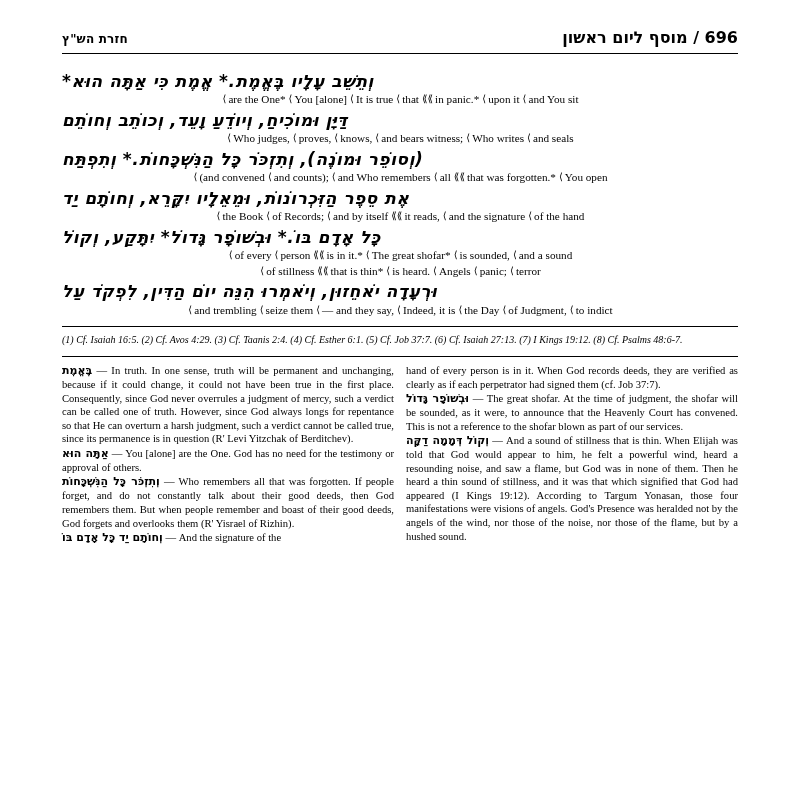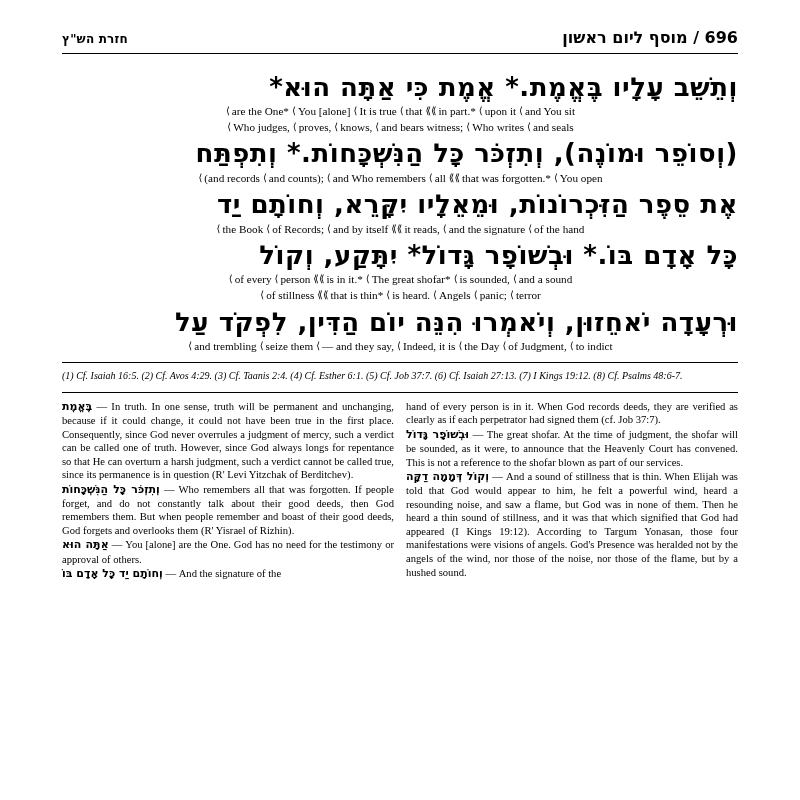--- a/index.html
+++ b/index.html
@@ -43,27 +43,28 @@
     font-size: 16px;
     direction: rtl;
   }
 
   
   .verse-block {
     margin-bottom: 2px;
   }
   .hebrew-line {
     direction: rtl;
-    text-align: right;
+    text-align: left;
     font-family: "DejaVu Sans", sans-serif;
     font-weight: bold;
-    font-size: 26px;
+    font-size: 17px;
     line-height: 1.32;
     letter-spacing: 0.5px;
     white-space: nowrap;
+    font-style: italic;
   }
   .gloss-line {
     display: flex;
     flex-direction: row-reverse;
     justify-content: center;
     align-items: flex-start;
     font-family: "Liberation Serif", serif;
     font-size: 11.2px;
     line-height: 1.12;
     margin-top: 1px;
@@ -142,21 +143,21 @@
         <span class="gloss">
             <span class="chev">⟨</span>
             <span class="gtext">and You sit</span>
           </span>
         <span class="gloss">
             <span class="chev">⟨</span>
             <span class="gtext">upon it</span>
           </span>
         <span class="gloss">
             <span class="chev">⟪⟪</span>
-            <span class="gtext">in part.*</span>
+            <span class="gtext">in panic.*</span>
           </span>
         <span class="gloss">
             <span class="chev">⟨</span>
             <span class="gtext">that</span>
           </span>
         <span class="gloss">
             <span class="chev">⟨</span>
             <span class="gtext">It is true</span>
           </span>
         <span class="gloss">
@@ -164,20 +165,21 @@
             <span class="gtext">You [alone]</span>
           </span>
         <span class="gloss">
             <span class="chev">⟨</span>
             <span class="gtext">are the One*</span>
           </span>
       </div>
     </div>
 
     <div class="verse-block">
+      <div class="hebrew-line">דַּיָּן וּמוֹכִיחַ, וְיוֹדֵעַ וָעֵד, וְכוֹתֵב וְחוֹתֵם</div>
       <div class="gloss-line">
         <span class="gloss">
             <span class="chev">⟨</span>
             <span class="gtext">and seals</span>
           </span>
         <span class="gloss">
             <span class="chev">⟨</span>
             <span class="gtext">Who writes</span>
           </span>
         <span class="gloss">
@@ -217,21 +219,21 @@
         <span class="gloss">
             <span class="chev">⟨</span>
             <span class="gtext">and Who remembers</span>
           </span>
         <span class="gloss">
             <span class="chev">⟨</span>
             <span class="gtext">and counts);</span>
           </span>
         <span class="gloss">
             <span class="chev">⟨</span>
-            <span class="gtext">(and records</span>
+            <span class="gtext">(and convened</span>
           </span>
       </div>
     </div>
 
     <div class="verse-block">
       <div class="hebrew-line">אֶת סֵפֶר הַזִּכְרוֹנוֹת, וּמֵאֵלָיו יִקָּרֵא, וְחוֹתָם יַד</div>
       <div class="gloss-line">
         <span class="gloss">
             <span class="chev">⟨</span>
             <span class="gtext">of the hand</span>
@@ -354,22 +356,22 @@
 
   </div>
 
   <div class="footnote-refs">
     <i>(1) Cf. Isaiah 16:5. (2) Cf. Avos 4:29. (3) Cf. Taanis 2:4. (4) Cf. Esther 6:1. (5) Cf. Job 37:7. (6) Cf. Isaiah 27:13. (7) I Kings 19:12. (8) Cf. Psalms 48:6-7.</i>
   </div>
 
   <div class="commentary">
     <div class="col">
       <p><span class="heb-inline">בֶּאֱמֶת</span><span> — In truth. In one sense, truth will be permanent and unchanging, because if it could change, it could not have been true in the first place. Consequently, since God never overrules a judgment of mercy, such a verdict can be called one of truth. However, since God always longs for repentance so that He can overturn a harsh judgment, such a verdict cannot be called true, since its permanence is in question (R' Levi Yitzchak of Berditchev).</span></p>
+      <p><span class="heb-inline">אַתָּה הוּא</span><span> — You [alone] are the One. God has no need for the testimony or approval of others.</span></p>
       <p><span class="heb-inline">וְתִזְכֹּר כָּל הַנִּשְׁכָּחוֹת</span><span> — Who remembers all that was forgotten. If people forget, and do not constantly talk about their good deeds, then God remembers them. But when people remember and boast of their good deeds, God forgets and overlooks them (R' Yisrael of Rizhin).</span></p>
-      <p><span class="heb-inline">אַתָּה הוּא</span><span> — You [alone] are the One. God has no need for the testimony or approval of others.</span></p>
       <p><span class="heb-inline">וְחוֹתָם יַד כָּל אָדָם בּוֹ</span><span> — And the signature of the</span></p>
     </div>
     <div class="col">
       <p><span>hand of every person is in it. When God records deeds, they are verified as clearly as if each perpetrator had signed them (cf. Job 37:7).</span></p>
       <p><span class="heb-inline">וּבְשׁוֹפָר גָּדוֹל</span><span> — The great shofar. At the time of judgment, the shofar will be sounded, as it were, to announce that the Heavenly Court has convened. This is not a reference to the shofar blown as part of our services.</span></p>
       <p><span class="heb-inline">וְקוֹל דְּמָמָה דַקָּה</span><span> — And a sound of stillness that is thin. When Elijah was told that God would appear to him, he felt a powerful wind, heard a resounding noise, and saw a flame, but God was in none of them. Then he heard a thin sound of stillness, and it was that which signified that God had appeared (I Kings 19:12). According to Targum Yonasan, those four manifestations were visions of angels. God's Presence was heralded not by the angels of the wind, nor those of the noise, nor those of the flame, but by a hushed sound.</span></p>
     </div>
   </div>
 
 </div>

